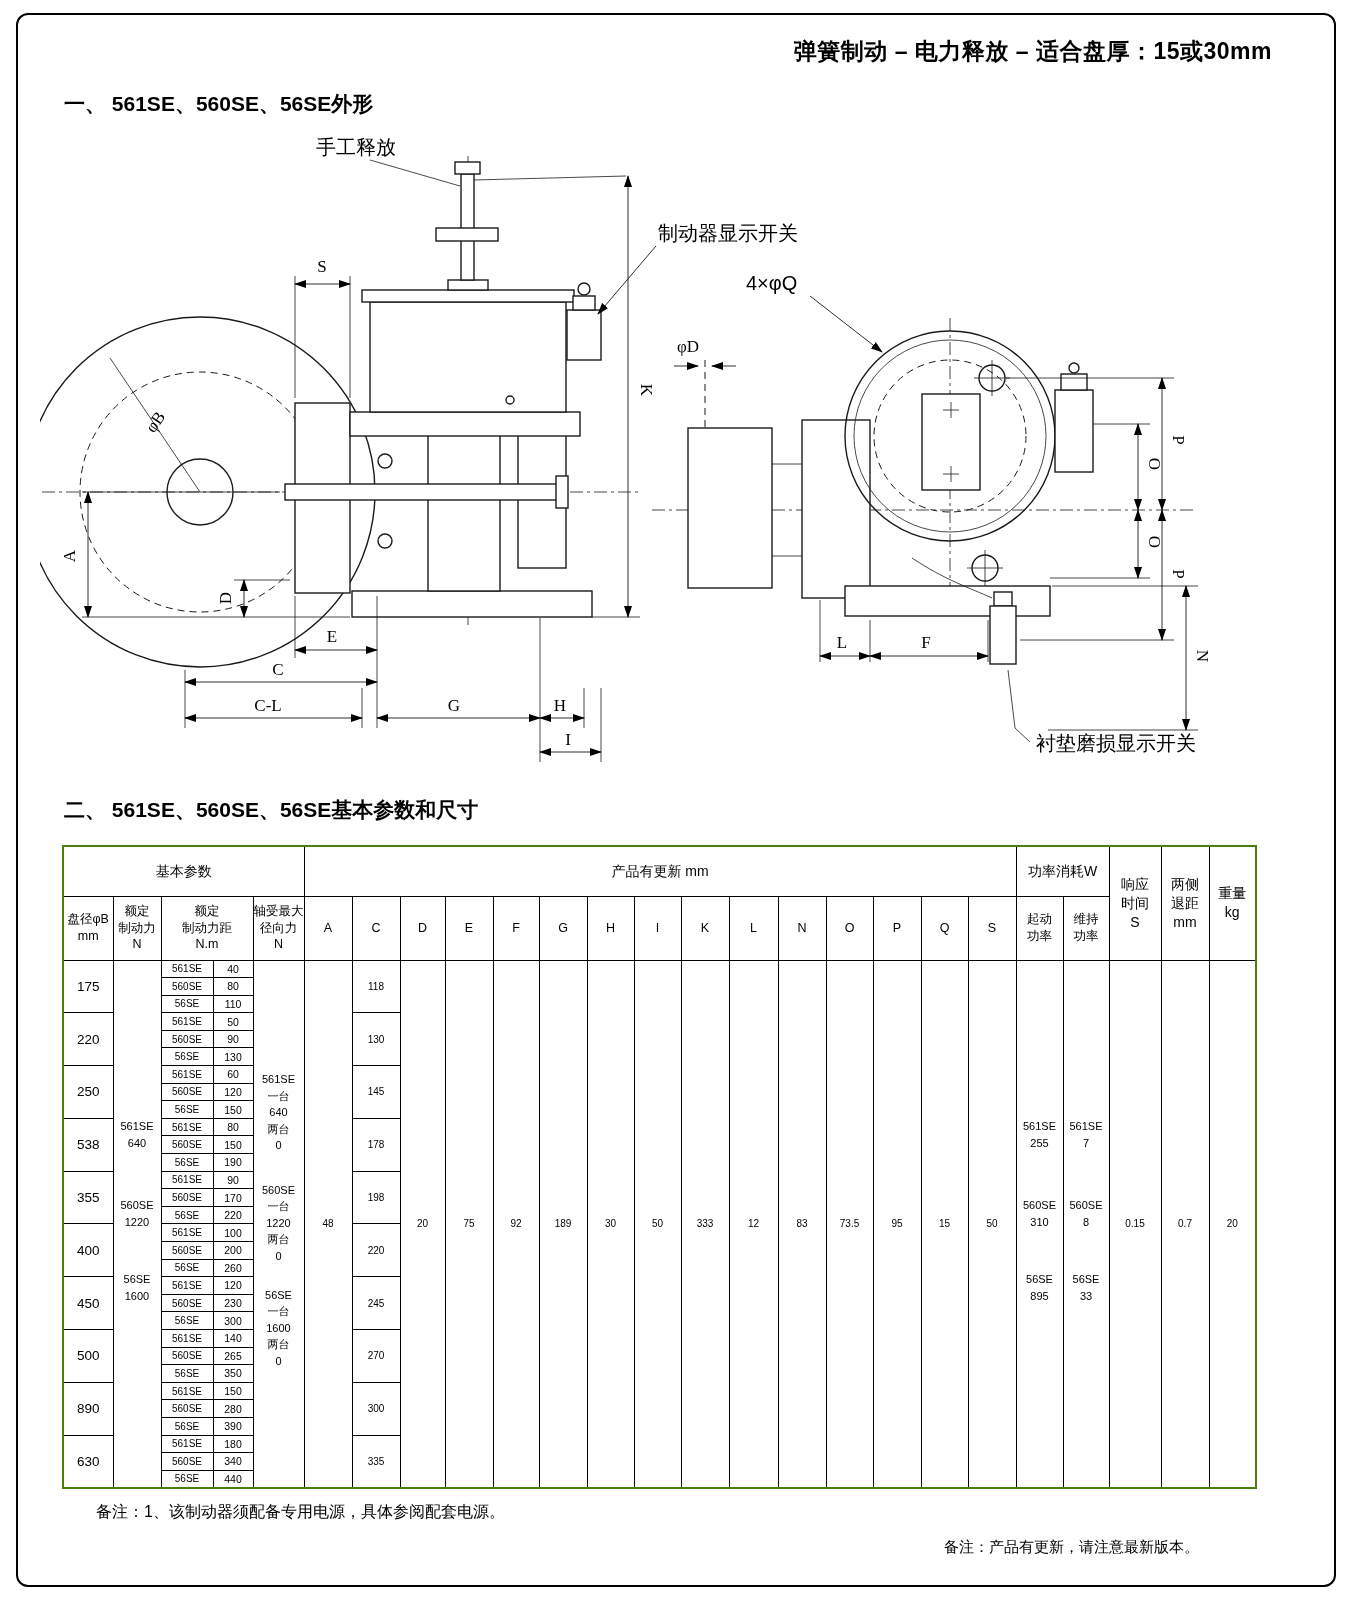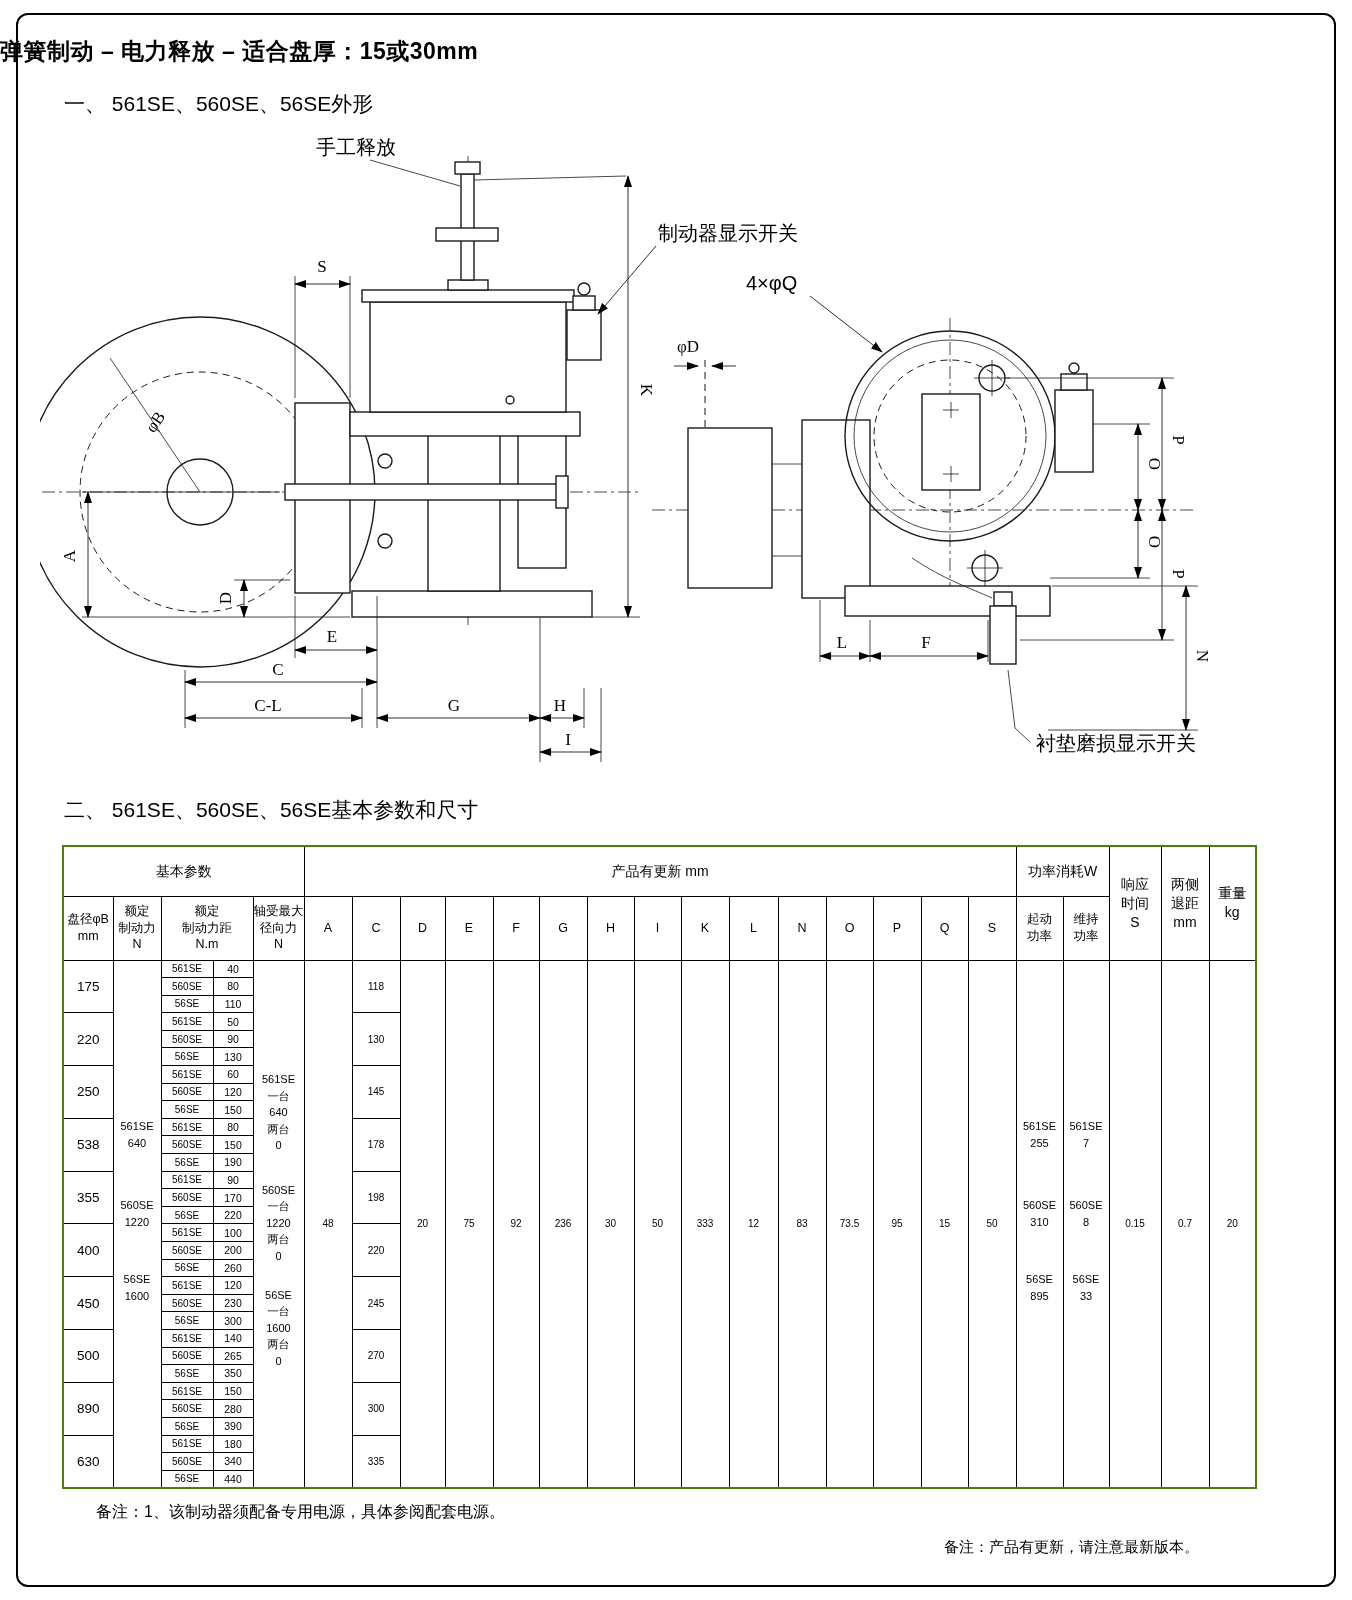--- a/index.html
+++ b/index.html
@@ -1,20 +1,20 @@
 <!DOCTYPE html>
 <html><head>
 <meta charset="utf-8">
 <style>
   *{margin:0;padding:0;box-sizing:border-box}
   html,body{background:#fff}
   body{width:1352px;height:1600px;position:relative;font-family:"Liberation Sans",sans-serif;color:#000;overflow:hidden}
   .frame{position:absolute;left:16px;top:13px;width:1320px;height:1574px;border:2px solid #000;border-radius:12px}
-  .hdr{position:absolute;top:36px;left:0;width:1272px;text-align:left;font-size:23px;font-weight:bold;letter-spacing:.5px}
-  .sec-title{position:absolute;left:64px;font-size:21px;font-weight:normal}
+  .hdr{position:absolute;top:36px;left:0;width:1272px;text-align:right;font-size:23px;font-weight:bold;letter-spacing:.5px}
+  .sec-title{position:absolute;left:64px;font-size:21px;font-weight:bold}
   #sec1{top:90px}
   #sec2{top:796px}
   .drawing{position:absolute;left:40px;top:128px}
   .drawing .p{fill:none;stroke:#1a1a1a;stroke-width:1.4}
   .drawing .pw{fill:#fff;stroke:#1a1a1a;stroke-width:1.4}
   .drawing .t{fill:none;stroke:#1a1a1a;stroke-width:.8}
   .drawing .dim{fill:none;stroke:#1a1a1a;stroke-width:.9}
   .drawing .cl{fill:none;stroke:#1a1a1a;stroke-width:.8;stroke-dasharray:13 4 3 4}
   .drawing .dsh{fill:none;stroke:#1a1a1a;stroke-width:1;stroke-dasharray:7 5}
   .drawing text{fill:#000}
@@ -318,21 +318,21 @@
           <td rowspan="30" class="tall">
             <div class="blk" style="top:21%">561SE<br>一台<br>640<br>两台<br>0</div>
             <div class="blk" style="top:42%">560SE<br>一台<br>1220<br>两台<br>0</div>
             <div class="blk" style="top:62%">56SE<br>一台<br>1600<br>两台<br>0</div>
           </td>
           <td rowspan="30" class="dimv">48</td>
           <td rowspan="3" class="dimv">118</td>
           <td rowspan="30" class="dimv">20</td>
           <td rowspan="30" class="dimv">75</td>
           <td rowspan="30" class="dimv">92</td>
-          <td rowspan="30" class="dimv">236</td>
+          <td rowspan="30" class="dimv">189</td>
           <td rowspan="30" class="dimv">30</td>
           <td rowspan="30" class="dimv">50</td>
           <td rowspan="30" class="dimv">333</td>
           <td rowspan="30" class="dimv">12</td>
           <td rowspan="30" class="dimv">83</td>
           <td rowspan="30" class="dimv">73.5</td>
           <td rowspan="30" class="dimv">95</td>
           <td rowspan="30" class="dimv">15</td>
           <td rowspan="30" class="dimv">50</td>
           <td rowspan="30" class="tall">

